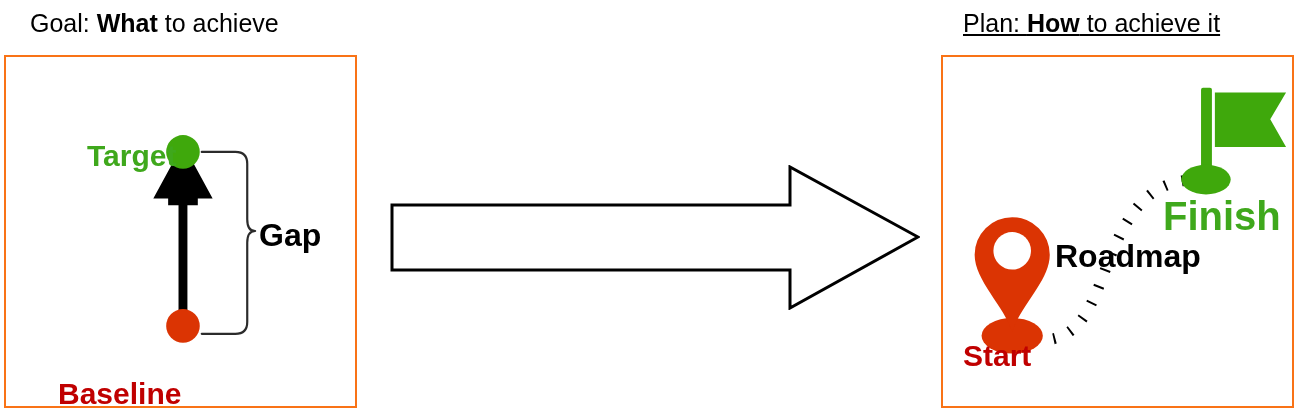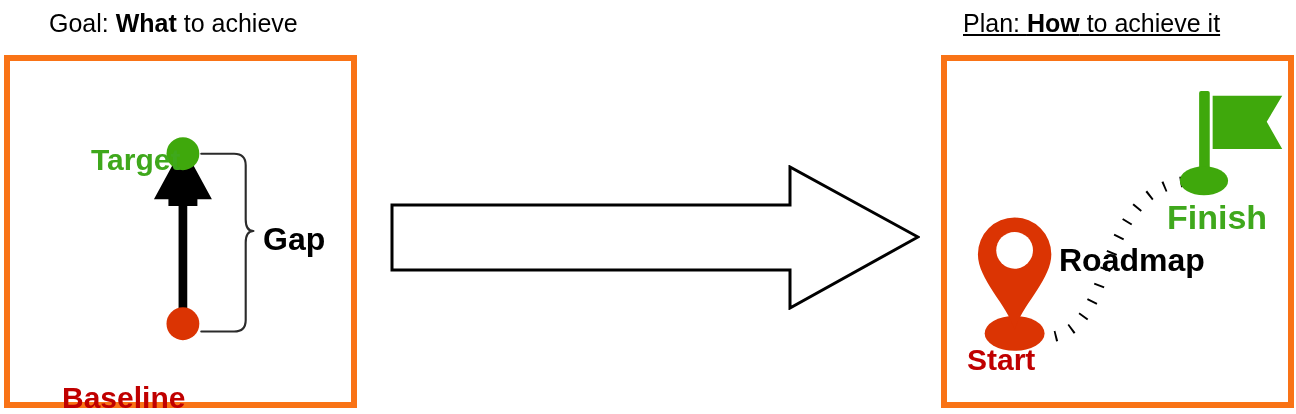--- a/index.html
+++ b/index.html
@@ -23,28 +23,28 @@
   .panel-title {
     position: absolute;
     font-size: 25px;
     line-height: 30px;
     color: #000000;
     white-space: nowrap;
     font-weight: 400;
   }
   .panel-title .bold { font-weight: 700; }
 
-  #title-goal { left: 30px; top: 8px; margin-left: 19px; }
+  #title-goal { left: 30px; top: 8px; }
   #title-plan { left: 963px; top: 8px; text-decoration: underline; }
 
   
   .panel {
     position: absolute;
     background: #ffffff;
-    border: 6px solid #f97316;
+    border: 2px solid #f97316;
     box-sizing: border-box;
   }
   #panel-goal { left: 4px;   top: 55px; width: 353px; height: 353px; }
   #panel-plan { left: 941px; top: 55px; width: 353px; height: 353px; }
 
   .panel-svg {
     position: absolute;
     left: 0; top: 0;
     width: 100%;
     height: 100%;
@@ -60,21 +60,21 @@
   }
   .lbl-green { color: #3FA81C; }
   .lbl-red   { color: #C00000; }
   .lbl-black { color: #000000; }
 
   #lbl-target   { left: 81px;  top: 84px;  font-size: 30px; }
   #lbl-baseline { left: 52px;  top: 286px; font-size: 30px; margin-top: 36px; }
   #lbl-change   { left: 0px;   top: 162px; font-size: 32px; }
   #lbl-gap      { left: 253px; top: 162px; font-size: 32px; }
 
-  #lbl-finish   { left: 220px; top: 139px; font-size: 34px; }
+  #lbl-finish   { left: 220px; top: 139px; font-size: 40px; }
   #lbl-start    { left: 20px;  top: 284px; font-size: 30px; }
   #lbl-roadmap  { left: 112px; top: 183px; font-size: 32px; }
 
   
   #center-arrow {
     position: absolute;
     left: 390px;
     top: 165px;
     width: 530px;
     height: 145px;

